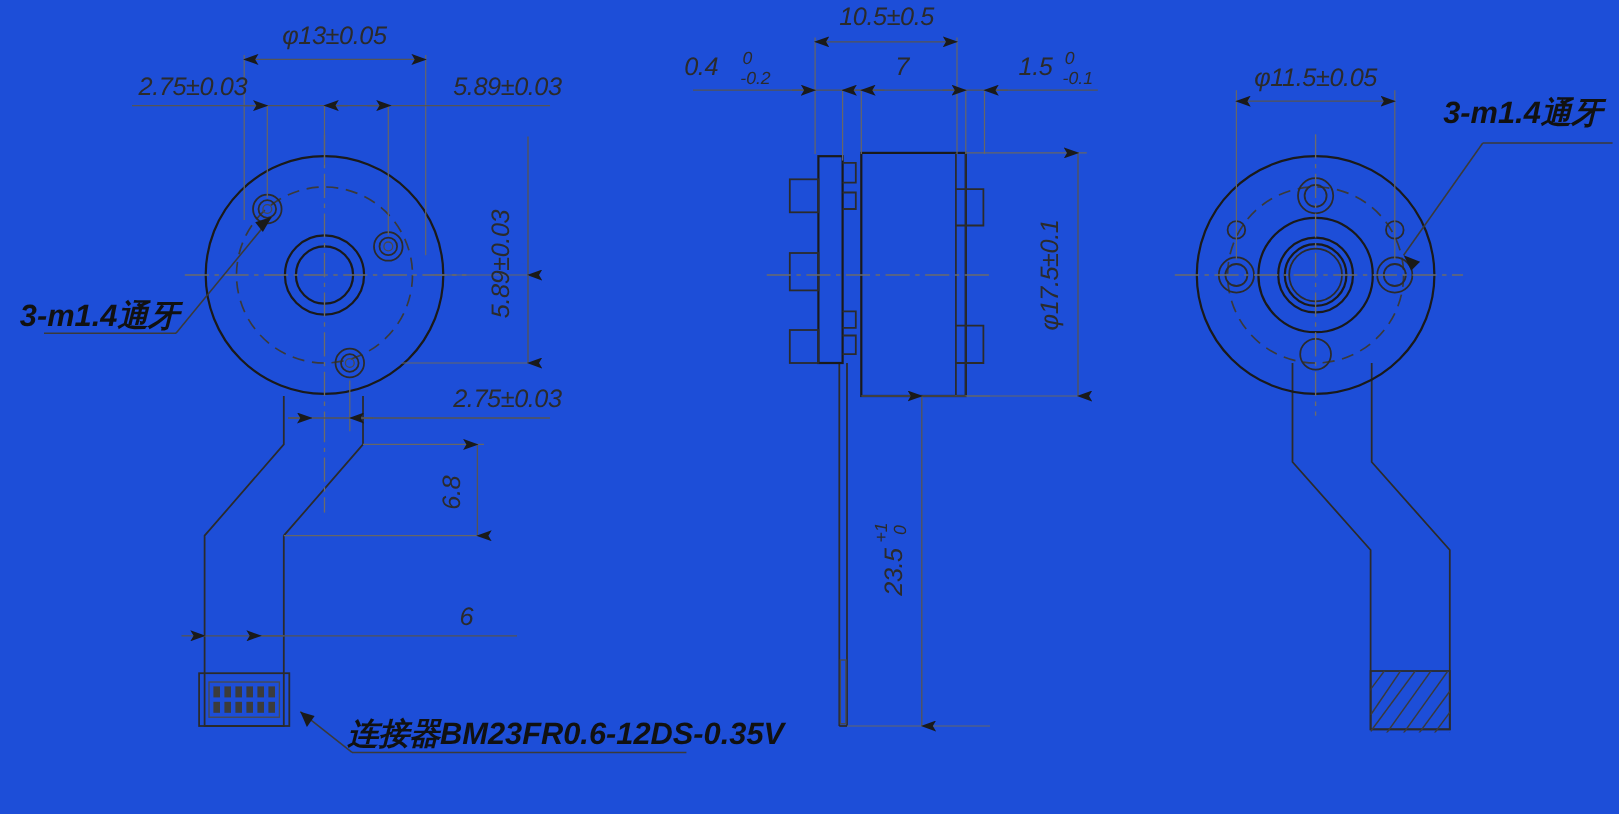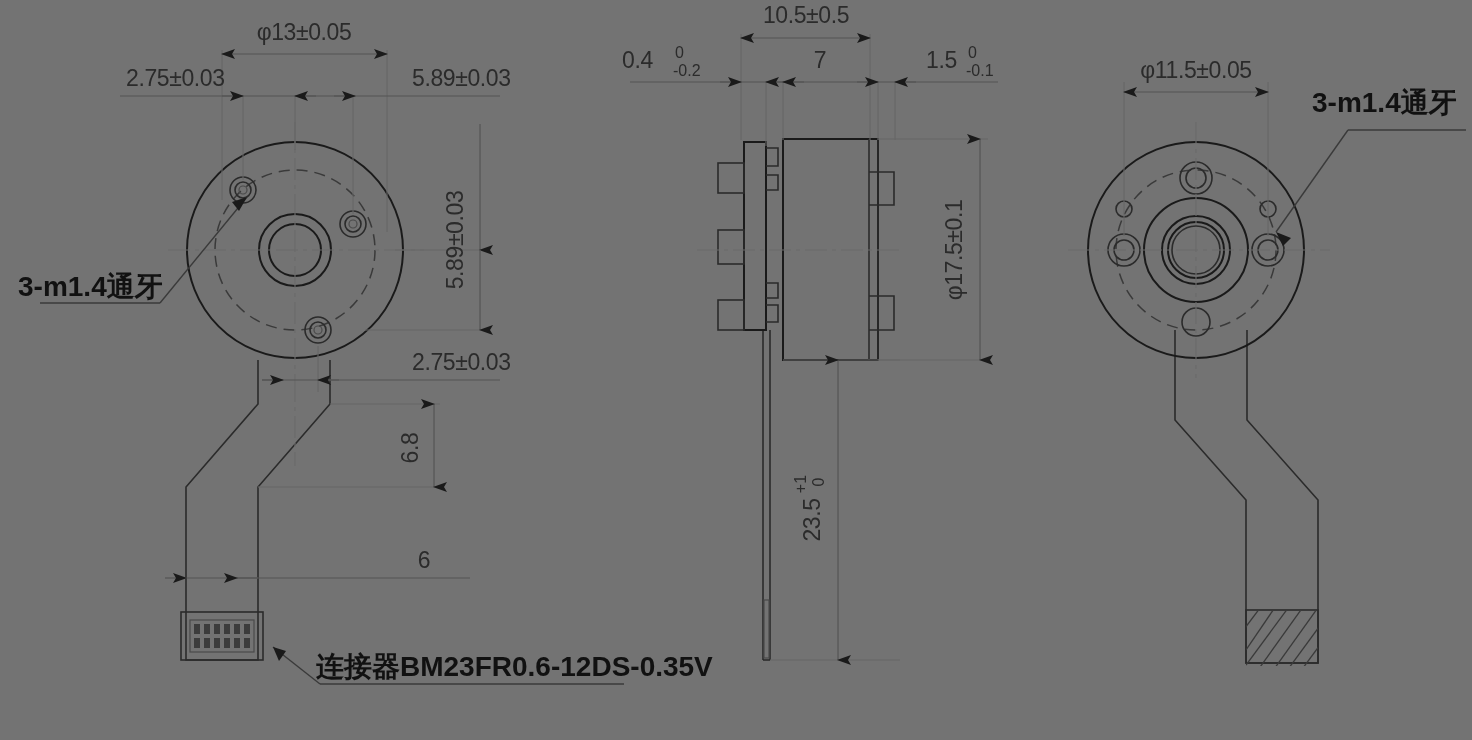--- a/index.html
+++ b/index.html
@@ -11,21 +11,22 @@
   body {
     width: 1472px;
     height: 740px;
     overflow: hidden;
     font-family: "Liberation Sans", "DejaVu Sans", sans-serif;
   }
   #drawing-root {
     position: relative;
     width: 1472px;
     height: 740px;
-    background: #737373;
+    background: #1d4ed8;
+    font-style: italic;
   }
   svg#drawing-svg {
     display: block;
     width: 1472px;
     height: 740px;
   }
   
   .outline   { fill: none; stroke: #1a1a1a; stroke-width: 2.0; }
   .outline-t { fill: none; stroke: #2b2b2b; stroke-width: 1.6; }
   .thin      { fill: none; stroke: #4a4a4a; stroke-width: 1.2; }

